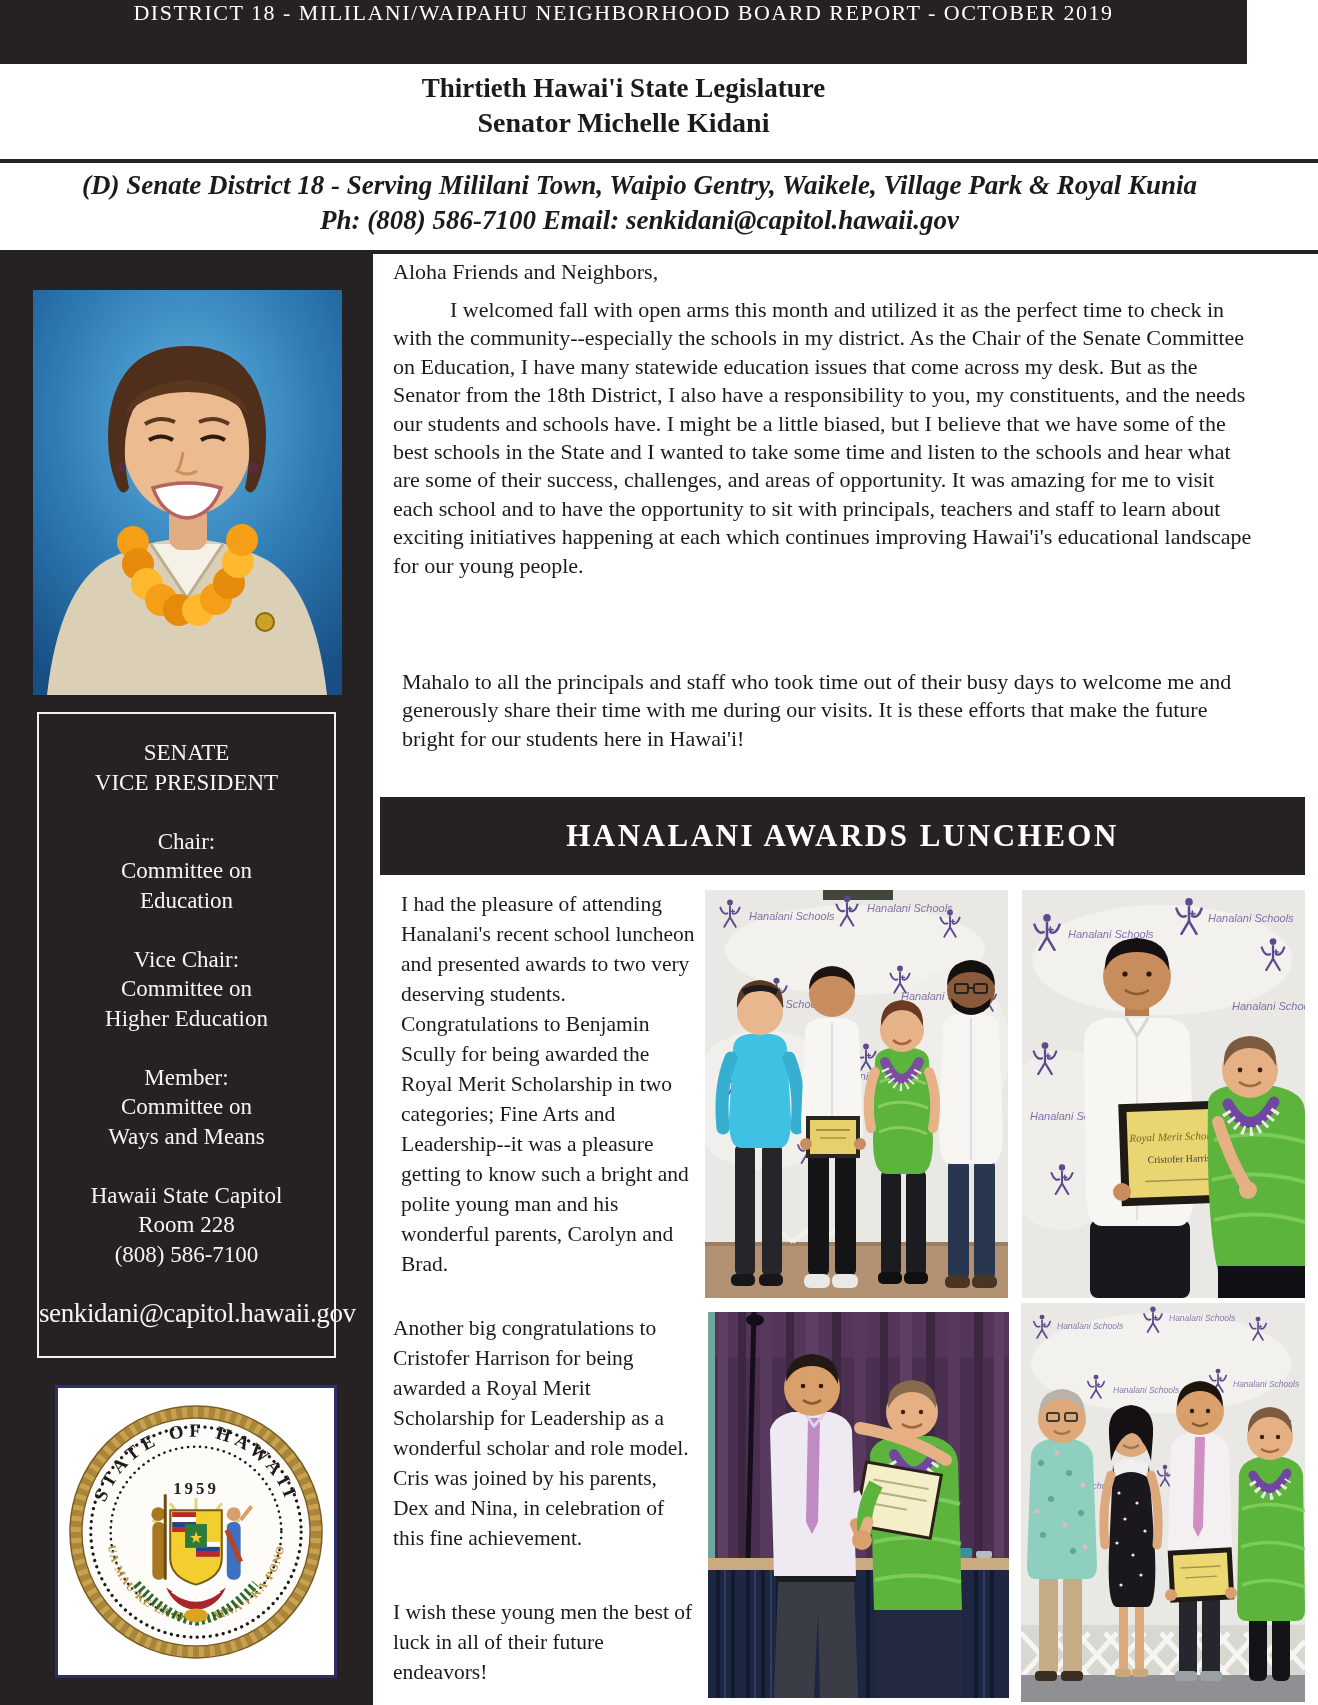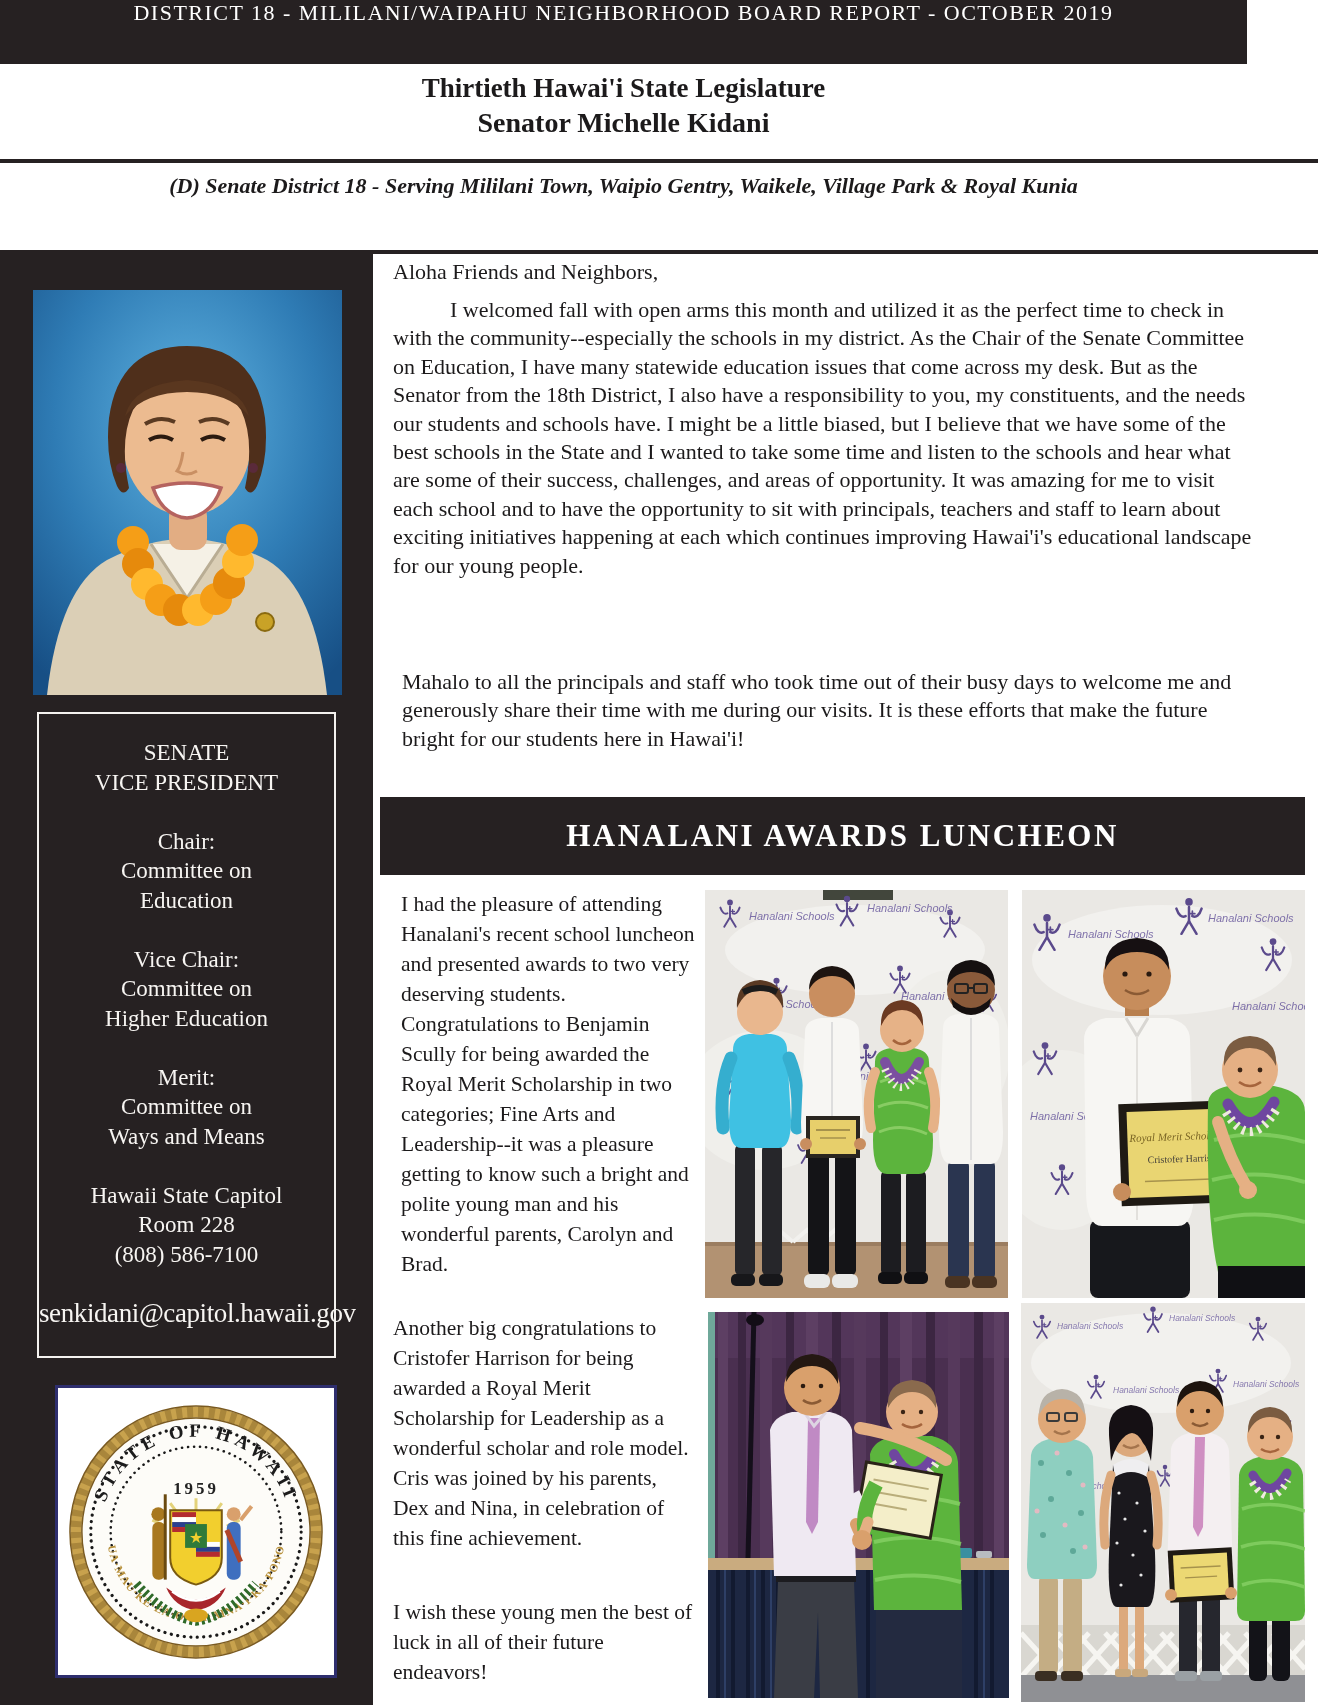--- a/index.html
+++ b/index.html
@@ -8,21 +8,21 @@
   .abs{position:absolute;}
   
   #topbar{left:0;top:0;width:1247px;height:64px;background:#262122;color:#fff;
           display:flex;align-items:flex-start;justify-content:center;
           font-size:22px;letter-spacing:1.5px;white-space:nowrap;}
   #names{left:0;top:70px;width:1247px;text-align:center;}
   #name-main{font-size:28px;font-weight:bold;line-height:34px;}
   #name-sub{font-size:27px;font-weight:bold;line-height:36px;}
   .rule{left:0;width:1318px;height:4px;background:#262122;}
   #district-block{left:0;top:168px;width:1247px;text-align:center;
-                  font-style:italic;font-weight:bold;font-size:22px;line-height:35px;}
+                  font-style:italic;font-weight:bold;font-size:27px;line-height:35px;padding-left:16px;}
   
   #sidebar{left:0;top:254px;width:373px;height:1451px;background:#262122;}
   #portrait{left:33px;top:36px;width:309px;height:405px;}
   #infobox{left:37px;top:458px;width:295px;border:2px solid #f4f2ef;
            padding:24px 0 28px 0;text-align:center;color:#f7f5f2;
            font-size:23px;line-height:29.5px;}
   .ln{min-height:29.5px;}
   .ln.email{font-size:27px;letter-spacing:-0.4px;}
   #sealbox{left:55px;top:1131px;width:282px;height:293px;background:#fff;
            border:3px solid #2e2e6e;box-sizing:border-box;
@@ -78,20 +78,21 @@
   <div id="topbar" class="abs">
     <span>DISTRICT 18 - MILILANI/WAIPAHU NEIGHBORHOOD BOARD REPORT - OCTOBER 2019</span>
   </div>
   <div id="names" class="abs">
     <div id="name-sub">Thirtieth Hawai'i State Legislature</div>
     <div id="name-main">Senator Michelle Kidani</div>
   </div>
   <div class="rule abs" style="top:159px"></div>
   <div id="district-block" class="abs">
     <div>(D) Senate District 18 - Serving Mililani Town, Waipio Gentry, Waikele, Village Park &amp; Royal Kunia</div>
+    <div>Ph: (808) 586-7100  Email: senkidani@capitol.hawaii.gov</div>
   </div>
   <div class="rule abs" style="top:250px"></div>
 
   <div id="sidebar" class="abs">
     <div id="portrait" class="abs photo">
       <svg viewBox="0 0 309 405">
         <defs>
           <radialGradient id="pbg" cx="50%" cy="32%" r="78%">
             <stop offset="0%" stop-color="#5fb2e0"></stop>
               <stop offset="55%" stop-color="#2f7cb5"></stop>
@@ -135,21 +136,21 @@
         <div class="ln">VICE PRESIDENT</div>
         <div class="ln">&nbsp;</div>
         <div class="ln">Chair:</div>
         <div class="ln">Committee on</div>
         <div class="ln">Education</div>
         <div class="ln">&nbsp;</div>
         <div class="ln">Vice Chair:</div>
         <div class="ln">Committee on</div>
         <div class="ln">Higher Education</div>
         <div class="ln">&nbsp;</div>
-        <div class="ln">Merit:</div>
+        <div class="ln">Member:</div>
         <div class="ln">Committee on</div>
         <div class="ln">Ways and Means</div>
         <div class="ln">&nbsp;</div>
         <div class="ln">Hawaii State Capitol</div>
         <div class="ln">Room 228</div>
         <div class="ln">(808) 586-7100</div>
         <div class="ln">&nbsp;</div>
         <div class="ln email">senkidani@capitol.hawaii.gov</div>
       </div>
 

